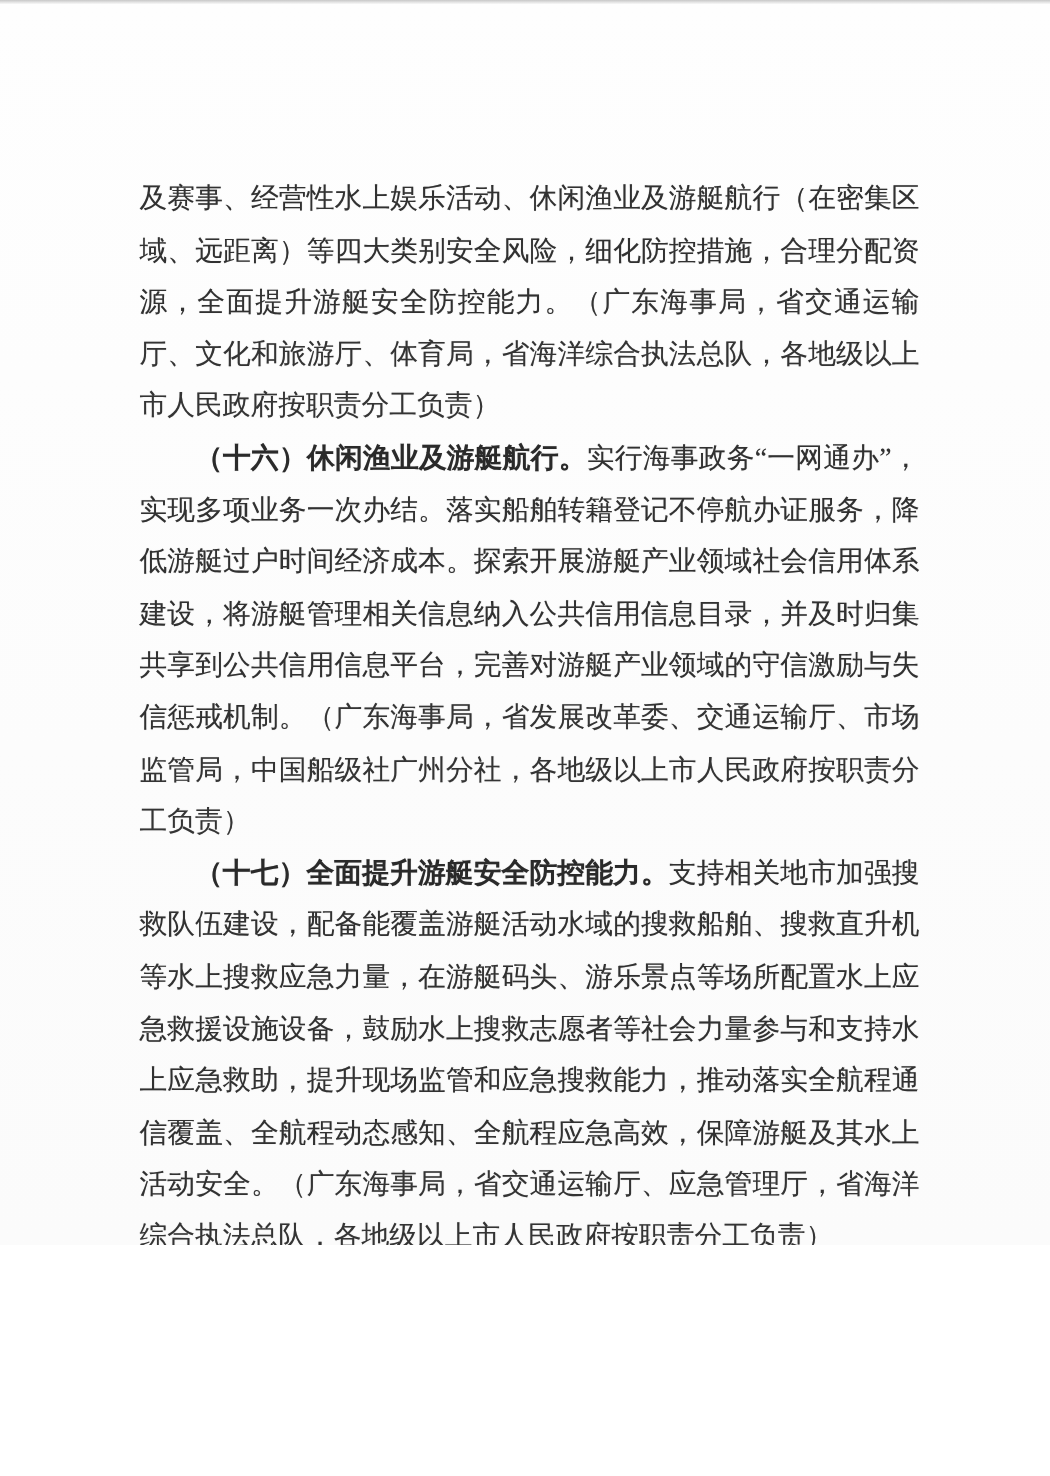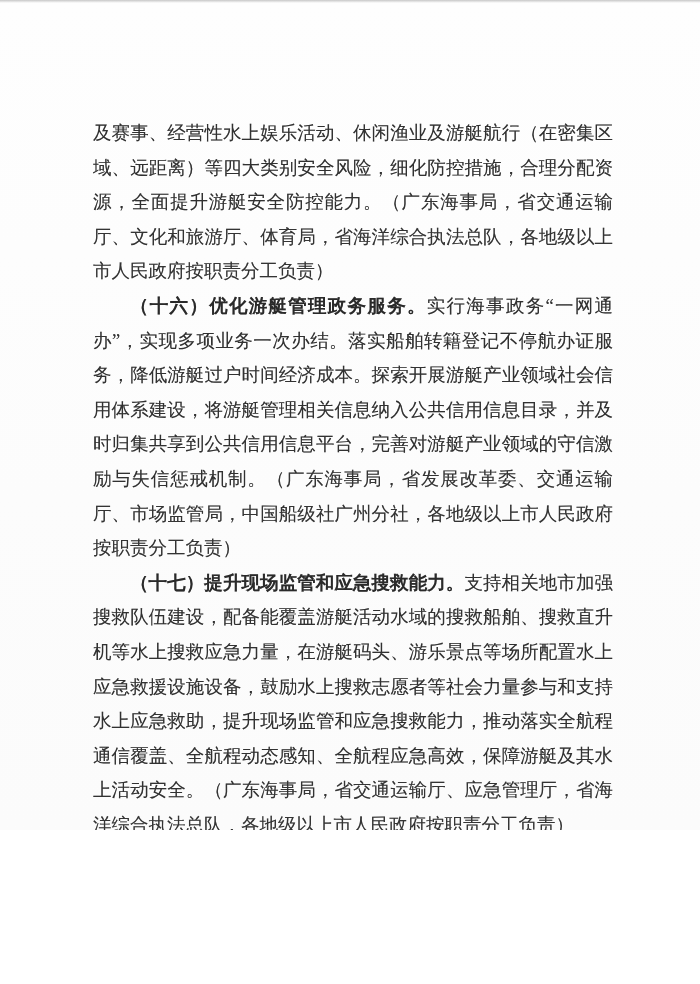--- a/index.html
+++ b/index.html
@@ -81,23 +81,23 @@
 <body>
 
 <div class="page">
 
   <div class="scan-edge"></div>
 
   <div class="content">
 
     <p class="para no-indent"><span>及赛事、经营性水上娱乐活动、休闲渔业及游艇航行（在密集区域、远距离）等四大类别安全风险，细化防控措施，合理分配资源，全面提升游艇安全防控能力。</span><span class="attribution">（广东海事局，省交通运输厅、文化和旅游厅、体育局，省海洋综合执法总队，各地级以上市人民政府按职责分工负责）</span></p>
 
-    <p class="para"><span class="item-head">（十六）优化游艇管理政务服务。</span><span>实行海事政务“一网通办”，实现多项业务一次办结。落实船舶转籍登记不停航办证服务，降低游艇过户时间经济成本。探索开展游艇产业领域社会信用体系建设，将游艇管理相关信息纳入公共信用信息目录，并及时归集共享到公共信用信息平台，完善对游艇产业领域的守信激励与失信惩戒机制。</span><span class="attribution">（广东海事局，省发展改革委、交通运输厅、市场监管局，中国船级社广州分社，各地级以上市人民政府按职责分工负责）</span></p>
+    <p class="para"><span class="item-head">（十六）休闲渔业及游艇航行。</span><span>实行海事政务“一网通办”，实现多项业务一次办结。落实船舶转籍登记不停航办证服务，降低游艇过户时间经济成本。探索开展游艇产业领域社会信用体系建设，将游艇管理相关信息纳入公共信用信息目录，并及时归集共享到公共信用信息平台，完善对游艇产业领域的守信激励与失信惩戒机制。</span><span class="attribution">（广东海事局，省发展改革委、交通运输厅、市场监管局，中国船级社广州分社，各地级以上市人民政府按职责分工负责）</span></p>
 
-    <p class="para"><span class="item-head">（十七）提升现场监管和应急搜救能力。</span><span>支持相关地市加强搜救队伍建设，配备能覆盖游艇活动水域的搜救船舶、搜救直升机等水上搜救应急力量，在游艇码头、游乐景点等场所配置水上应急救援设施设备，鼓励水上搜救志愿者等社会力量参与和支持水上应急救助，提升现场监管和应急搜救能力，推动落实全航程通信覆盖、全航程动态感知、全航程应急高效，保障游艇及其水上活动安全。</span><span class="attribution">（广东海事局，省交通运输厅、应急管理厅，省海洋综合执法总队，各地级以上市人民政府按职责分工负责）</span></p>
+    <p class="para"><span class="item-head">（十七）全面提升游艇安全防控能力。</span><span>支持相关地市加强搜救队伍建设，配备能覆盖游艇活动水域的搜救船舶、搜救直升机等水上搜救应急力量，在游艇码头、游乐景点等场所配置水上应急救援设施设备，鼓励水上搜救志愿者等社会力量参与和支持水上应急救助，提升现场监管和应急搜救能力，推动落实全航程通信覆盖、全航程动态感知、全航程应急高效，保障游艇及其水上活动安全。</span><span class="attribution">（广东海事局，省交通运输厅、应急管理厅，省海洋综合执法总队，各地级以上市人民政府按职责分工负责）</span></p>
 
     <h3 class="section-heading">八、保障措施</h3>
 
   </div>
 
   <div class="smudge"></div>
 
   <div class="page-number">— 8 —</div>
 
 </div>

